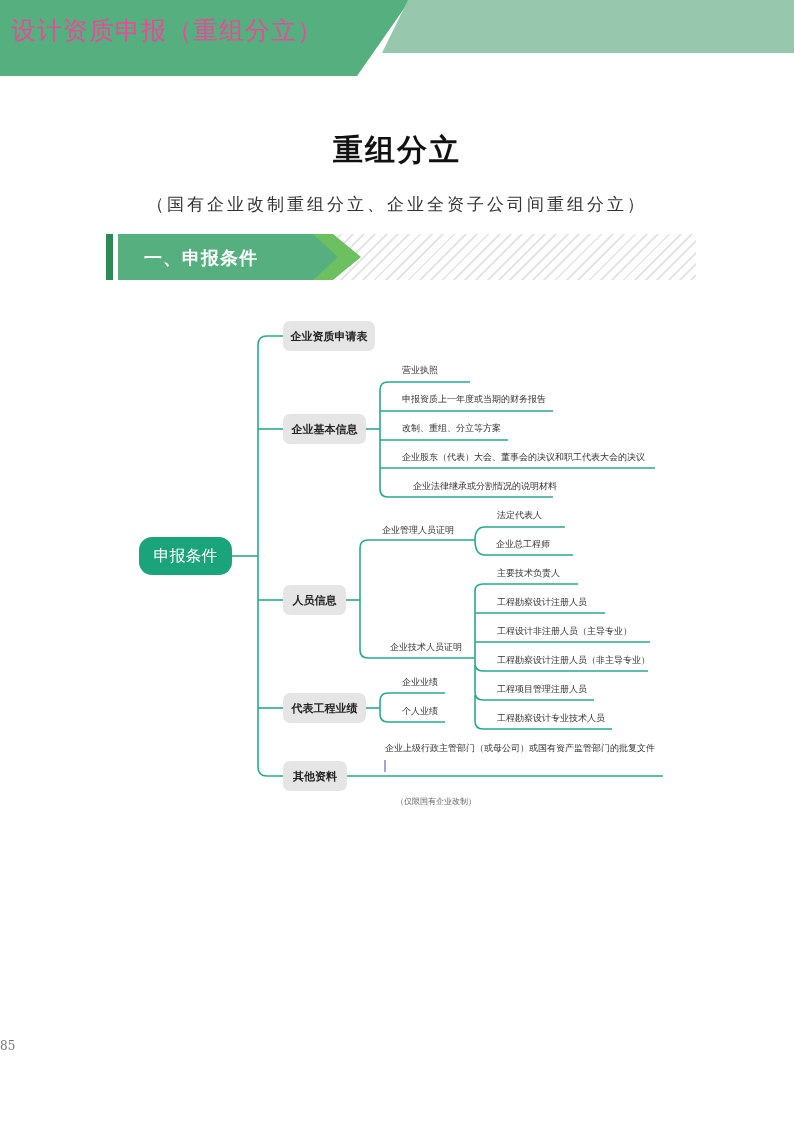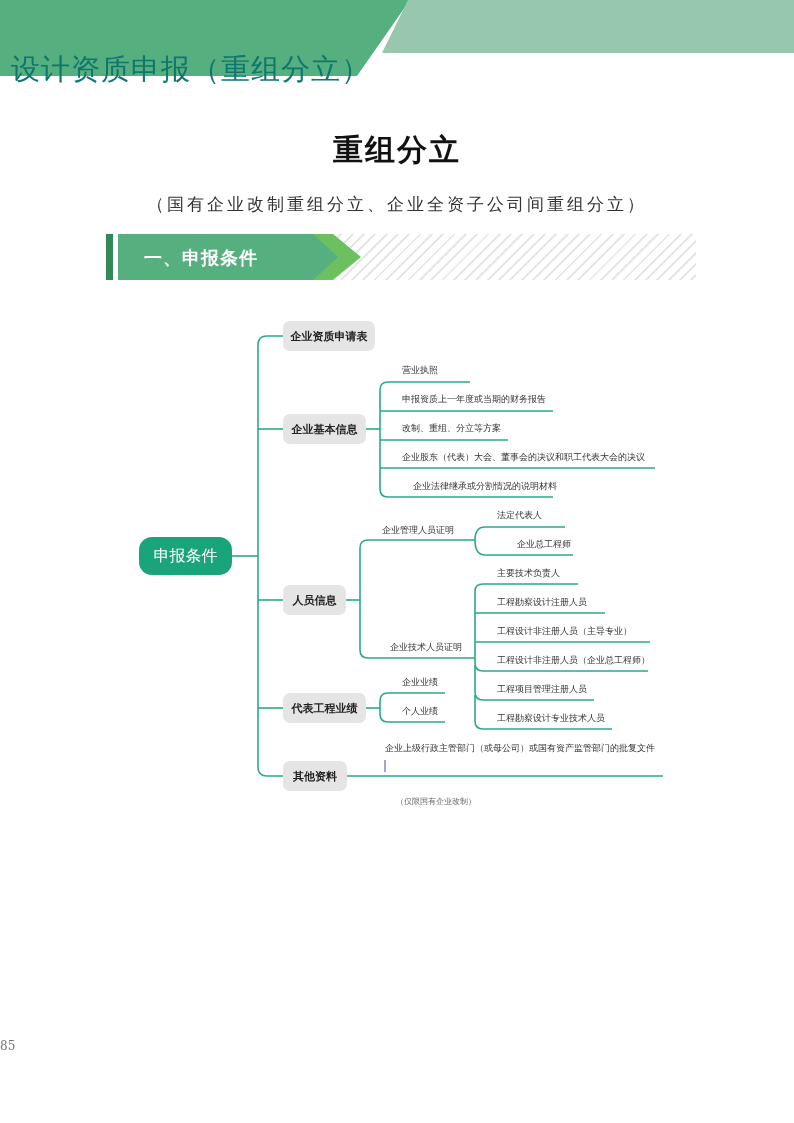--- a/index.html
+++ b/index.html
@@ -1,19 +1,19 @@
 <!DOCTYPE html>
 <html><head>
 <meta charset="utf-8">
 <style>
   html,body{margin:0;padding:0;background:#fff;}
   body{width:794px;height:1123px;position:relative;overflow:hidden;font-family:"DejaVu Sans",sans-serif;color:#222;}
   .hdr-dark{position:absolute;left:0;top:0;width:410px;height:76px;background:#56af7f;clip-path:polygon(0 0,410px 0,357px 76px,0 76px);}
   .hdr-light{position:absolute;left:360px;top:0;width:434px;height:53px;background:#97c7ad;clip-path:polygon(48px 0,434px 0,434px 53px,22px 53px);}
-  .hdr-title{position:absolute;left:11px;top:14px;font-size:29px;color:#0f766e;letter-spacing:1px;white-space:nowrap;margin-top:36px;}
+  .hdr-title{position:absolute;left:11px;top:14px;font-size:25px;color:#ec4899;letter-spacing:1px;white-space:nowrap;}
   .page-title{position:absolute;left:0;width:794px;top:130px;text-align:center;font-family:"DejaVu Serif",serif;font-weight:bold;font-size:30px;color:#111;letter-spacing:2px;}
   .page-subtitle{position:absolute;left:0;width:794px;top:193px;text-align:center;font-family:"DejaVu Serif",serif;font-size:17px;color:#333;letter-spacing:3px;}
   .sec-bar{position:absolute;left:106px;top:234px;width:590px;height:46px;}
   .sec-stripe{position:absolute;left:0;top:0;width:7px;height:46px;background:#2f8a57;}
   .sec-hatch{position:absolute;left:200px;top:0;width:390px;height:46px;background:repeating-linear-gradient(135deg,#e6e6e6 0 2px,#fff 2px 8px);}
   .sec-chevron{position:absolute;left:205px;top:0;width:50px;height:46px;background:#6cc05f;clip-path:polygon(0 0,22px 0,50px 23px,22px 46px,0 46px,22px 23px);}
   .sec-body{position:absolute;left:12px;top:0;width:220px;height:46px;background:#56af7f;clip-path:polygon(0 0,195px 0,220px 23px,195px 46px,0 46px);}
   .sec-label{position:absolute;left:38px;top:12px;font-size:18px;font-weight:bold;color:#fff;letter-spacing:1px;}
   svg.lines{position:absolute;left:0;top:0;}
   .root{position:absolute;left:139px;top:537px;width:93px;height:38px;background:#19a47b;border-radius:13px;color:#fff;font-size:16px;display:flex;align-items:center;justify-content:center;}
@@ -83,25 +83,25 @@
 
 <div class="leaf" style="left:402px;top:364px;">营业执照</div>
 <div class="leaf" style="left:402px;top:393px;">申报资质上一年度或当期的财务报告</div>
 <div class="leaf" style="left:402px;top:422px;">改制、重组、分立等方案</div>
 <div class="leaf" style="left:402px;top:451px;">企业股东（代表）大会、董事会的决议和职工代表大会的决议</div>
 <div class="leaf" style="left:402px;top:480px;margin-left:11px;">企业法律继承或分割情况的说明材料</div>
 
 <div class="leaf" style="left:382px;top:524px;">企业管理人员证明</div>
 <div class="leaf" style="left:390px;top:641px;">企业技术人员证明</div>
 <div class="leaf" style="left:497px;top:509px;">法定代表人</div>
-<div class="leaf" style="left:517px;top:538px;">企业总工程师</div>
+<div class="leaf" style="left:496px;top:538px;">企业总工程师</div>
 <div class="leaf" style="left:497px;top:567px;">主要技术负责人</div>
 <div class="leaf" style="left:497px;top:596px;">工程勘察设计注册人员</div>
 <div class="leaf" style="left:497px;top:625px;">工程设计非注册人员（主导专业）</div>
-<div class="leaf" style="left:497px;top:654px;">工程设计非注册人员（企业总工程师）</div>
+<div class="leaf" style="left:497px;top:654px;">工程勘察设计注册人员（非主导专业）</div>
 <div class="leaf" style="left:497px;top:683px;">工程项目管理注册人员</div>
 <div class="leaf" style="left:497px;top:712px;">工程勘察设计专业技术人员</div>
 
 <div class="leaf" style="left:402px;top:676px;">企业业绩</div>
 <div class="leaf" style="left:402px;top:705px;">个人业绩</div>
 
 <div class="leaf" style="left:385px;top:742px;">企业上级行政主管部门（或母公司）或国有资产监管部门的批复文件</div>
 <div class="note-bar"></div>
 <div class="note">（仅限国有企业改制）</div>
 

